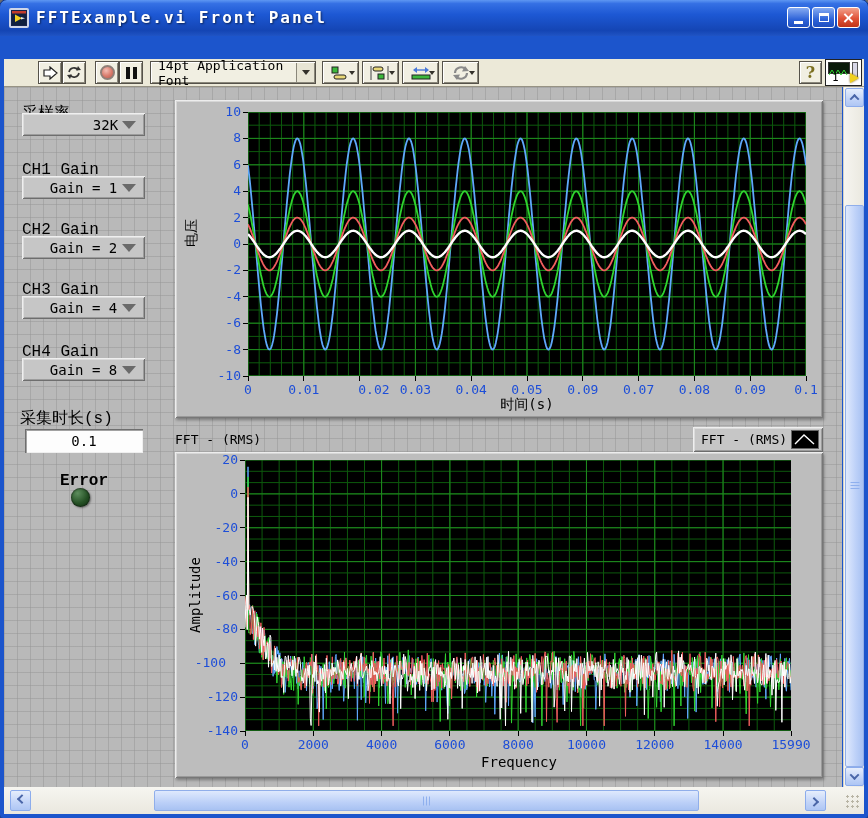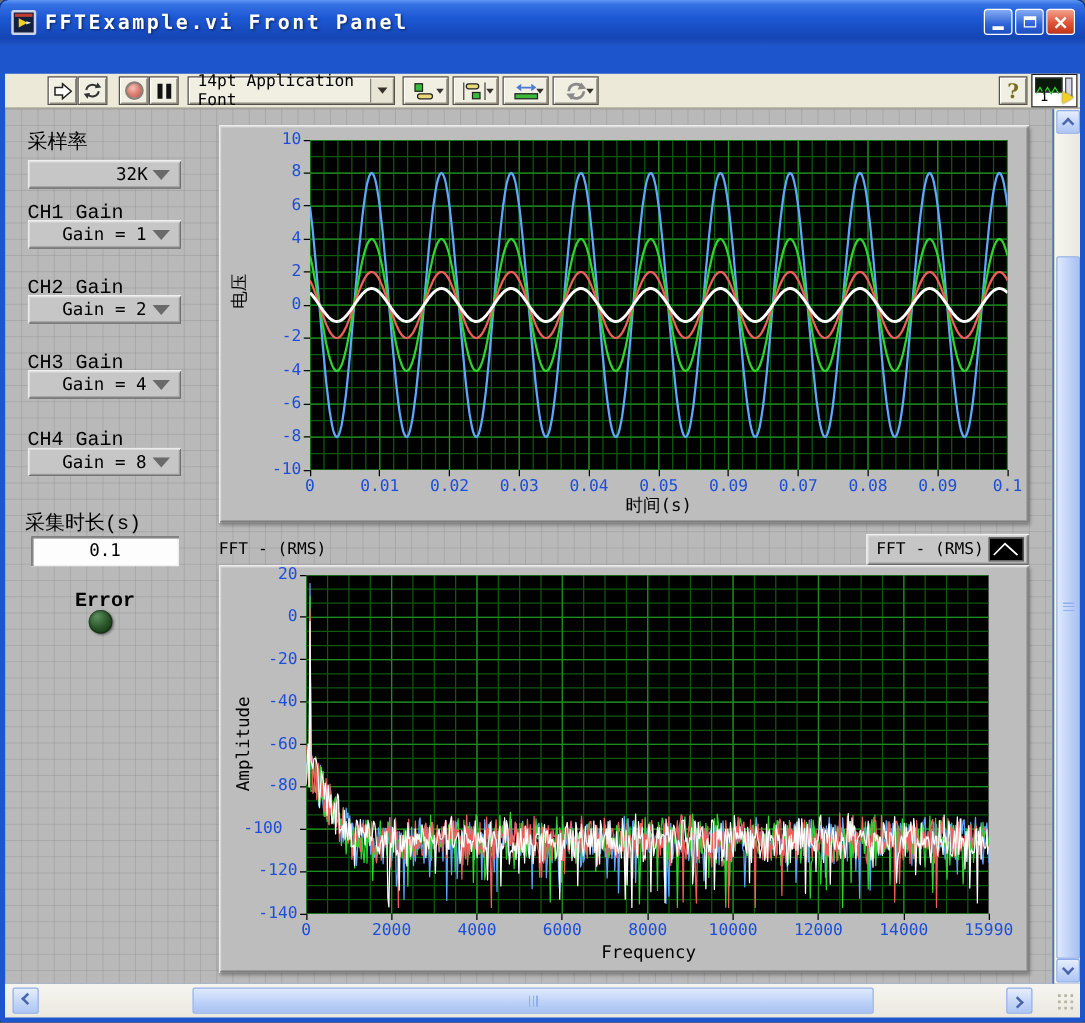--- a/index.html
+++ b/index.html
@@ -170,21 +170,21 @@
       </span>
       <span class="mini-col"></span>
       <span class="num">1</span>
       <span class="yarrow"></span>
     </div>
   </div>
 
   <div class="client">
 
     <div class="lv-label" style="left:18px;top:16px;">采样率</div>
-    <div class="lv-dd" style="left:18px;top:41px;padding-left:44px;">
+    <div class="lv-dd" style="left:18px;top:26px;padding-left:44px;">
       <span>32K</span>
       <i class="tri"></i>
     </div>
 
     <div class="lv-label" style="left:18px;top:74px;">CH1 Gain</div>
     <div class="lv-dd" style="left:18px;top:89px;">
       <span>Gain = 1</span>
       <i class="tri"></i>
     </div>
 
@@ -316,21 +316,21 @@
           <polyline points="0.0,112.3 0.9,114.3 1.9,116.4 2.8,118.7 3.7,121.2 4.7,123.8 5.6,126.4 6.5,129.2 7.5,131.9 8.4,134.7 9.3,137.4 10.2,140.1 11.2,142.7 12.1,145.2 13.0,147.5 14.0,149.6 14.9,151.6 15.8,153.3 16.8,154.9 17.7,156.1 18.6,157.1 19.6,157.8 20.5,158.3 21.4,158.4 22.4,158.3 23.3,157.8 24.2,157.1 25.2,156.1 26.1,154.8 27.0,153.3 27.9,151.6 28.9,149.6 29.8,147.5 30.7,145.2 31.7,142.7 32.6,140.1 33.5,137.4 34.5,134.7 35.4,131.9 36.3,129.2 37.3,126.4 38.2,123.8 39.1,121.2 40.1,118.7 41.0,116.4 41.9,114.3 42.9,112.3 43.8,110.6 44.7,109.1 45.6,107.8 46.6,106.9 47.5,106.1 48.4,105.7 49.4,105.6 50.3,105.8 51.2,106.2 52.2,106.9 53.1,107.9 54.0,109.2 55.0,110.7 55.9,112.5 56.8,114.5 57.8,116.6 58.7,119.0 59.6,121.4 60.6,124.0 61.5,126.7 62.4,129.4 63.3,132.2 64.3,135.0 65.2,137.7 66.1,140.4 67.1,142.9 68.0,145.4 68.9,147.7 69.9,149.8 70.8,151.8 71.7,153.5 72.7,155.0 73.6,156.2 74.5,157.2 75.5,157.9 76.4,158.3 77.3,158.4 78.3,158.2 79.2,157.8 80.1,157.0 81.0,156.0 82.0,154.7 82.9,153.2 83.8,151.4 84.8,149.4 85.7,147.3 86.6,144.9 87.6,142.4 88.5,139.8 89.4,137.2 90.4,134.4 91.3,131.6 92.2,128.9 93.2,126.2 94.1,123.5 95.0,120.9 95.9,118.5 96.9,116.2 97.8,114.1 98.7,112.1 99.7,110.4 100.6,108.9 101.5,107.7 102.5,106.8 103.4,106.1 104.3,105.7 105.3,105.6 106.2,105.8 107.1,106.3 108.1,107.0 109.0,108.1 109.9,109.4 110.9,110.9 111.8,112.7 112.7,114.7 113.6,116.9 114.6,119.2 115.5,121.7 116.4,124.3 117.4,127.0 118.3,129.7 119.2,132.5 120.2,135.3 121.1,138.0 122.0,140.6 123.0,143.2 123.9,145.6 124.8,147.9 125.8,150.0 126.7,152.0 127.6,153.7 128.6,155.1 129.5,156.3 130.4,157.3 131.3,157.9 132.3,158.3 133.2,158.4 134.1,158.2 135.1,157.7 136.0,156.9 136.9,155.9 137.9,154.6 138.8,153.0 139.7,151.2 140.7,149.2 141.6,147.0 142.5,144.7 143.5,142.2 144.4,139.6 145.3,136.9 146.3,134.1 147.2,131.4 148.1,128.6 149.0,125.9 150.0,123.2 150.9,120.7 151.8,118.2 152.8,116.0 153.7,113.8 154.6,111.9 155.6,110.3 156.5,108.8 157.4,107.6 158.4,106.7 159.3,106.0 160.2,105.7 161.2,105.6 162.1,105.8 163.0,106.3 164.0,107.1 164.9,108.2 165.8,109.5 166.7,111.1 167.7,112.9 168.6,114.9 169.5,117.1 170.5,119.4 171.4,121.9 172.3,124.6 173.3,127.3 174.2,130.0 175.1,132.8 176.1,135.5 177.0,138.2 177.9,140.9 178.9,143.5 179.8,145.9 180.7,148.2 181.7,150.3 182.6,152.1 183.5,153.8 184.4,155.3 185.4,156.4 186.3,157.3 187.2,158.0 188.2,158.3 189.1,158.4 190.0,158.2 191.0,157.6 191.9,156.8 192.8,155.8 193.8,154.4 194.7,152.8 195.6,151.0 196.6,149.0 197.5,146.8 198.4,144.4 199.4,141.9 200.3,139.3 201.2,136.6 202.1,133.9 203.1,131.1 204.0,128.3 204.9,125.6 205.9,123.0 206.8,120.4 207.7,118.0 208.7,115.7 209.6,113.6 210.5,111.8 211.5,110.1 212.4,108.7 213.3,107.5 214.3,106.6 215.2,106.0 216.1,105.7 217.1,105.6 218.0,105.9 218.9,106.4 219.8,107.2 220.8,108.3 221.7,109.7 222.6,111.2 223.6,113.1 224.5,115.1 225.4,117.3 226.4,119.7 227.3,122.2 228.2,124.8 229.2,127.5 230.1,130.3 231.0,133.0 232.0,135.8 232.9,138.5 233.8,141.2 234.8,143.7 235.7,146.1 236.6,148.4 237.5,150.4 238.5,152.3 239.4,154.0 240.3,155.4 241.3,156.5 242.2,157.4 243.1,158.0 244.1,158.3 245.0,158.4 245.9,158.1 246.9,157.6 247.8,156.7 248.7,155.6 249.7,154.3 250.6,152.7 251.5,150.8 252.5,148.8 253.4,146.6 254.3,144.2 255.2,141.7 256.2,139.0 257.1,136.3 258.0,133.6 259.0,130.8 259.9,128.1 260.8,125.4 261.8,122.7 262.7,120.2 263.6,117.8 264.6,115.5 265.5,113.5 266.4,111.6 267.4,109.9 268.3,108.5 269.2,107.4 270.2,106.5 271.1,105.9 272.0,105.6 272.9,105.6 273.9,105.9 274.8,106.5 275.7,107.3 276.7,108.4 277.6,109.8 278.5,111.4 279.5,113.3 280.4,115.3 281.3,117.5 282.3,119.9 283.2,122.5 284.1,125.1 285.1,127.8 286.0,130.6 286.9,133.3 287.8,136.1 288.8,138.8 289.7,141.4 290.6,143.9 291.6,146.3 292.5,148.6 293.4,150.6 294.4,152.5 295.3,154.1 296.2,155.5 297.2,156.6 298.1,157.5 299.0,158.1 300.0,158.4 300.9,158.4 301.8,158.1 302.8,157.5 303.7,156.6 304.6,155.5 305.5,154.1 306.5,152.5 307.4,150.6 308.3,148.6 309.3,146.3 310.2,143.9 311.1,141.4 312.1,138.8 313.0,136.1 313.9,133.3 314.9,130.5 315.8,127.8 316.7,125.1 317.7,122.5 318.6,119.9 319.5,117.5 320.5,115.3 321.4,113.3 322.3,111.4 323.2,109.8 324.2,108.4 325.1,107.3 326.0,106.5 327.0,105.9 327.9,105.6 328.8,105.6 329.8,105.9 330.7,106.5 331.6,107.4 332.6,108.6 333.5,110.0 334.4,111.6 335.4,113.5 336.3,115.5 337.2,117.8 338.2,120.2 339.1,122.7 340.0,125.4 340.9,128.1 341.9,130.8 342.8,133.6 343.7,136.3 344.7,139.0 345.6,141.7 346.5,144.2 347.5,146.6 348.4,148.8 349.3,150.8 350.3,152.7 351.2,154.3 352.1,155.6 353.1,156.7 354.0,157.6 354.9,158.1 355.9,158.4 356.8,158.3 357.7,158.0 358.6,157.4 359.6,156.5 360.5,155.4 361.4,154.0 362.4,152.3 363.3,150.4 364.2,148.4 365.2,146.1 366.1,143.7 367.0,141.1 368.0,138.5 368.9,135.8 369.8,133.0 370.8,130.3 371.7,127.5 372.6,124.8 373.6,122.2 374.5,119.7 375.4,117.3 376.3,115.1 377.3,113.1 378.2,111.2 379.1,109.6 380.1,108.3 381.0,107.2 381.9,106.4 382.9,105.9 383.8,105.6 384.7,105.7 385.7,106.0 386.6,106.6 387.5,107.5 388.5,108.7 389.4,110.1 390.3,111.8 391.3,113.7 392.2,115.7 393.1,118.0 394.0,120.4 395.0,123.0 395.9,125.6 396.8,128.3 397.8,131.1 398.7,133.9 399.6,136.6 400.6,139.3 401.5,141.9 402.4,144.4 403.4,146.8 404.3,149.0 405.2,151.0 406.2,152.8 407.1,154.4 408.0,155.8 409.0,156.8 409.9,157.6 410.8,158.2 411.7,158.4 412.7,158.3 413.6,158.0 414.5,157.3 415.5,156.4 416.4,155.3 417.3,153.8 418.3,152.1 419.2,150.2 420.1,148.1 421.1,145.9 422.0,143.4 422.9,140.9 423.9,138.2 424.8,135.5 425.7,132.8 426.7,130.0 427.6,127.2 428.5,124.6 429.4,121.9 430.4,119.4 431.3,117.1 432.2,114.9 433.2,112.9 434.1,111.1 435.0,109.5 436.0,108.2 436.9,107.1 437.8,106.3 438.8,105.8 439.7,105.6 440.6,105.7 441.6,106.0 442.5,106.7 443.4,107.6 444.4,108.8 445.3,110.3 446.2,111.9 447.1,113.9 448.1,116.0 449.0,118.2 449.9,120.7 450.9,123.2 451.8,125.9 452.7,128.6 453.7,131.4 454.6,134.1 455.5,136.9 456.5,139.6 457.4,142.2 458.3,144.7 459.3,147.0 460.2,149.2 461.1,151.2 462.1,153.0 463.0,154.6 463.9,155.9 464.8,156.9 465.8,157.7 466.7,158.2 467.6,158.4 468.6,158.3 469.5,157.9 470.4,157.3 471.4,156.3 472.3,155.1 473.2,153.7 474.2,152.0 475.1,150.0 476.0,147.9 477.0,145.6 477.9,143.2 478.8,140.6 479.7,138.0 480.7,135.2 481.6,132.5 482.5,129.7 483.5,127.0 484.4,124.3 485.3,121.7 486.3,119.2 487.2,116.9 488.1,114.7 489.1,112.7 490.0,110.9 490.9,109.4 491.9,108.1 492.8,107.0 493.7,106.3 494.7,105.8 495.6,105.6 496.5,105.7 497.4,106.1 498.4,106.8 499.3,107.7 500.2,108.9 501.2,110.4 502.1,112.1 503.0,114.1 504.0,116.2 504.9,118.5 505.8,120.9 506.8,123.5 507.7,126.2 508.6,128.9 509.6,131.7 510.5,134.4 511.4,137.2 512.4,139.8 513.3,142.4 514.2,144.9 515.1,147.3 516.1,149.4 517.0,151.4 517.9,153.2 518.9,154.7 519.8,156.0 520.7,157.0 521.7,157.8 522.6,158.2 523.5,158.4 524.5,158.3 525.4,157.9 526.3,157.2 527.3,156.2 528.2,155.0 529.1,153.5 530.1,151.8 531.0,149.8 531.9,147.7 532.8,145.4 533.8,142.9 534.7,140.4 535.6,137.7 536.6,135.0 537.5,132.2 538.4,129.4 539.4,126.7 540.3,124.0 541.2,121.4 542.2,119.0 543.1,116.6 544.0,114.5 545.0,112.5 545.9,110.7 546.8,109.2 547.8,107.9 548.7,106.9 549.6,106.2 550.5,105.8 551.5,105.6 552.4,105.7 553.3,106.2 554.3,106.9 555.2,107.8 556.1,109.1 557.1,110.6 558.0,112.3" fill="none" stroke="#f25e5e" stroke-width="1.8" stroke-linejoin="round"></polyline>
           <polyline points="0.0,122.2 0.9,123.1 1.9,124.2 2.8,125.4 3.7,126.6 4.7,127.9 5.6,129.2 6.5,130.6 7.5,132.0 8.4,133.4 9.3,134.7 10.2,136.1 11.2,137.3 12.1,138.6 13.0,139.7 14.0,140.8 14.9,141.8 15.8,142.7 16.8,143.4 17.7,144.1 18.6,144.6 19.6,144.9 20.5,145.1 21.4,145.2 22.4,145.1 23.3,144.9 24.2,144.6 25.2,144.1 26.1,143.4 27.0,142.7 27.9,141.8 28.9,140.8 29.8,139.7 30.7,138.6 31.7,137.3 32.6,136.1 33.5,134.7 34.5,133.3 35.4,132.0 36.3,130.6 37.3,129.2 38.2,127.9 39.1,126.6 40.1,125.4 41.0,124.2 41.9,123.1 42.9,122.2 43.8,121.3 44.7,120.5 45.6,119.9 46.6,119.4 47.5,119.1 48.4,118.9 49.4,118.8 50.3,118.9 51.2,119.1 52.2,119.5 53.1,120.0 54.0,120.6 55.0,121.4 55.9,122.2 56.8,123.2 57.8,124.3 58.7,125.5 59.6,126.7 60.6,128.0 61.5,129.4 62.4,130.7 63.3,132.1 64.3,133.5 65.2,134.9 66.1,136.2 67.1,137.5 68.0,138.7 68.9,139.9 69.9,140.9 70.8,141.9 71.7,142.8 72.7,143.5 73.6,144.1 74.5,144.6 75.5,144.9 76.4,145.1 77.3,145.2 78.3,145.1 79.2,144.9 80.1,144.5 81.0,144.0 82.0,143.4 82.9,142.6 83.8,141.7 84.8,140.7 85.7,139.6 86.6,138.5 87.6,137.2 88.5,135.9 89.4,134.6 90.4,133.2 91.3,131.8 92.2,130.4 93.2,129.1 94.1,127.7 95.0,126.5 95.9,125.2 96.9,124.1 97.8,123.0 98.7,122.1 99.7,121.2 100.6,120.5 101.5,119.9 102.5,119.4 103.4,119.0 104.3,118.9 105.3,118.8 106.2,118.9 107.1,119.1 108.1,119.5 109.0,120.0 109.9,120.7 110.9,121.5 111.8,122.3 112.7,123.3 113.6,124.4 114.6,125.6 115.5,126.8 116.4,128.1 117.4,129.5 118.3,130.9 119.2,132.2 120.2,133.6 121.1,135.0 122.0,136.3 123.0,137.6 123.9,138.8 124.8,140.0 125.8,141.0 126.7,142.0 127.6,142.8 128.6,143.6 129.5,144.2 130.4,144.6 131.3,145.0 132.3,145.2 133.2,145.2 134.1,145.1 135.1,144.8 136.0,144.5 136.9,143.9 137.9,143.3 138.8,142.5 139.7,141.6 140.7,140.6 141.6,139.5 142.5,138.3 143.5,137.1 144.4,135.8 145.3,134.4 146.3,133.1 147.2,131.7 148.1,130.3 149.0,128.9 150.0,127.6 150.9,126.3 151.8,125.1 152.8,124.0 153.7,122.9 154.6,122.0 155.6,121.1 156.5,120.4 157.4,119.8 158.4,119.3 159.3,119.0 160.2,118.8 161.2,118.8 162.1,118.9 163.0,119.2 164.0,119.6 164.9,120.1 165.8,120.8 166.7,121.5 167.7,122.4 168.6,123.4 169.5,124.5 170.5,125.7 171.4,127.0 172.3,128.3 173.3,129.6 174.2,131.0 175.1,132.4 176.1,133.8 177.0,135.1 177.9,136.4 178.9,137.7 179.8,138.9 180.7,140.1 181.7,141.1 182.6,142.1 183.5,142.9 184.4,143.6 185.4,144.2 186.3,144.7 187.2,145.0 188.2,145.2 189.1,145.2 190.0,145.1 191.0,144.8 191.9,144.4 192.8,143.9 193.8,143.2 194.7,142.4 195.6,141.5 196.6,140.5 197.5,139.4 198.4,138.2 199.4,137.0 200.3,135.7 201.2,134.3 202.1,132.9 203.1,131.5 204.0,130.2 204.9,128.8 205.9,127.5 206.8,126.2 207.7,125.0 208.7,123.9 209.6,122.8 210.5,121.9 211.5,121.0 212.4,120.3 213.3,119.8 214.3,119.3 215.2,119.0 216.1,118.8 217.1,118.8 218.0,118.9 218.9,119.2 219.8,119.6 220.8,120.2 221.7,120.8 222.6,121.6 223.6,122.5 224.5,123.5 225.4,124.7 226.4,125.8 227.3,127.1 228.2,128.4 229.2,129.8 230.1,131.1 231.0,132.5 232.0,133.9 232.9,135.3 233.8,136.6 234.8,137.8 235.7,139.1 236.6,140.2 237.5,141.2 238.5,142.2 239.4,143.0 240.3,143.7 241.3,144.3 242.2,144.7 243.1,145.0 244.1,145.2 245.0,145.2 245.9,145.1 246.9,144.8 247.8,144.4 248.7,143.8 249.7,143.1 250.6,142.3 251.5,141.4 252.5,140.4 253.4,139.3 254.3,138.1 255.2,136.8 256.2,135.5 257.1,134.2 258.0,132.8 259.0,131.4 259.9,130.0 260.8,128.7 261.8,127.4 262.7,126.1 263.6,124.9 264.6,123.8 265.5,122.7 266.4,121.8 267.4,121.0 268.3,120.3 269.2,119.7 270.2,119.3 271.1,119.0 272.0,118.8 272.9,118.8 273.9,119.0 274.8,119.2 275.7,119.7 276.7,120.2 277.6,120.9 278.5,121.7 279.5,122.6 280.4,123.7 281.3,124.8 282.3,126.0 283.2,127.2 284.1,128.5 285.1,129.9 286.0,131.3 286.9,132.7 287.8,134.0 288.8,135.4 289.7,136.7 290.6,138.0 291.6,139.2 292.5,140.3 293.4,141.3 294.4,142.3 295.3,143.1 296.2,143.8 297.2,144.3 298.1,144.7 299.0,145.0 300.0,145.2 300.9,145.2 301.8,145.0 302.8,144.7 303.7,144.3 304.6,143.8 305.5,143.1 306.5,142.2 307.4,141.3 308.3,140.3 309.3,139.2 310.2,138.0 311.1,136.7 312.1,135.4 313.0,134.0 313.9,132.7 314.9,131.3 315.8,129.9 316.7,128.5 317.7,127.2 318.6,126.0 319.5,124.8 320.5,123.7 321.4,122.6 322.3,121.7 323.2,120.9 324.2,120.2 325.1,119.7 326.0,119.2 327.0,119.0 327.9,118.8 328.8,118.8 329.8,119.0 330.7,119.3 331.6,119.7 332.6,120.3 333.5,121.0 334.4,121.8 335.4,122.7 336.3,123.8 337.2,124.9 338.2,126.1 339.1,127.4 340.0,128.7 340.9,130.0 341.9,131.4 342.8,132.8 343.7,134.2 344.7,135.5 345.6,136.8 346.5,138.1 347.5,139.3 348.4,140.4 349.3,141.4 350.3,142.3 351.2,143.1 352.1,143.8 353.1,144.4 354.0,144.8 354.9,145.1 355.9,145.2 356.8,145.2 357.7,145.0 358.6,144.7 359.6,144.3 360.5,143.7 361.4,143.0 362.4,142.2 363.3,141.2 364.2,140.2 365.2,139.1 366.1,137.8 367.0,136.6 368.0,135.3 368.9,133.9 369.8,132.5 370.8,131.1 371.7,129.8 372.6,128.4 373.6,127.1 374.5,125.8 375.4,124.7 376.3,123.5 377.3,122.5 378.2,121.6 379.1,120.8 380.1,120.1 381.0,119.6 381.9,119.2 382.9,118.9 383.8,118.8 384.7,118.8 385.7,119.0 386.6,119.3 387.5,119.8 388.5,120.3 389.4,121.1 390.3,121.9 391.3,122.8 392.2,123.9 393.1,125.0 394.0,126.2 395.0,127.5 395.9,128.8 396.8,130.2 397.8,131.6 398.7,132.9 399.6,134.3 400.6,135.7 401.5,137.0 402.4,138.2 403.4,139.4 404.3,140.5 405.2,141.5 406.2,142.4 407.1,143.2 408.0,143.9 409.0,144.4 409.9,144.8 410.8,145.1 411.7,145.2 412.7,145.2 413.6,145.0 414.5,144.7 415.5,144.2 416.4,143.6 417.3,142.9 418.3,142.1 419.2,141.1 420.1,140.1 421.1,138.9 422.0,137.7 422.9,136.4 423.9,135.1 424.8,133.8 425.7,132.4 426.7,131.0 427.6,129.6 428.5,128.3 429.4,127.0 430.4,125.7 431.3,124.5 432.2,123.4 433.2,122.4 434.1,121.5 435.0,120.8 436.0,120.1 436.9,119.6 437.8,119.2 438.8,118.9 439.7,118.8 440.6,118.8 441.6,119.0 442.5,119.3 443.4,119.8 444.4,120.4 445.3,121.1 446.2,122.0 447.1,122.9 448.1,124.0 449.0,125.1 449.9,126.3 450.9,127.6 451.8,128.9 452.7,130.3 453.7,131.7 454.6,133.1 455.5,134.4 456.5,135.8 457.4,137.1 458.3,138.3 459.3,139.5 460.2,140.6 461.1,141.6 462.1,142.5 463.0,143.3 463.9,143.9 464.8,144.5 465.8,144.9 466.7,145.1 467.6,145.2 468.6,145.2 469.5,145.0 470.4,144.6 471.4,144.2 472.3,143.6 473.2,142.8 474.2,142.0 475.1,141.0 476.0,140.0 477.0,138.8 477.9,137.6 478.8,136.3 479.7,135.0 480.7,133.6 481.6,132.2 482.5,130.9 483.5,129.5 484.4,128.1 485.3,126.8 486.3,125.6 487.2,124.4 488.1,123.3 489.1,122.3 490.0,121.5 490.9,120.7 491.9,120.0 492.8,119.5 493.7,119.1 494.7,118.9 495.6,118.8 496.5,118.9 497.4,119.0 498.4,119.4 499.3,119.9 500.2,120.5 501.2,121.2 502.1,122.1 503.0,123.0 504.0,124.1 504.9,125.2 505.8,126.5 506.8,127.8 507.7,129.1 508.6,130.4 509.6,131.8 510.5,133.2 511.4,134.6 512.4,135.9 513.3,137.2 514.2,138.5 515.1,139.6 516.1,140.7 517.0,141.7 517.9,142.6 518.9,143.4 519.8,144.0 520.7,144.5 521.7,144.9 522.6,145.1 523.5,145.2 524.5,145.1 525.4,144.9 526.3,144.6 527.3,144.1 528.2,143.5 529.1,142.8 530.1,141.9 531.0,140.9 531.9,139.9 532.8,138.7 533.8,137.5 534.7,136.2 535.6,134.8 536.6,133.5 537.5,132.1 538.4,130.7 539.4,129.4 540.3,128.0 541.2,126.7 542.2,125.5 543.1,124.3 544.0,123.2 545.0,122.2 545.9,121.4 546.8,120.6 547.8,120.0 548.7,119.5 549.6,119.1 550.5,118.9 551.5,118.8 552.4,118.9 553.3,119.1 554.3,119.4 555.2,119.9 556.1,120.5 557.1,121.3 558.0,122.2" fill="none" stroke="#ffffff" stroke-width="2.4" stroke-linejoin="round"></polyline>
         </svg>
       <div class="axis-title rot" style="left:-33px;top:124px;width:100px;">电压</div>
       <div class="axis-title" style="left:292px;top:296px;width:120px;">时间(s)</div>
     <div class="tick" style="left:72.5px;top:276px;width:1px;height:5px;"></div>
         <div class="tick-label xlab" style="left:43px;top:282px;width:60px;">0</div>
         <div class="tick" style="left:128.3px;top:276px;width:1px;height:5px;"></div>
         <div class="tick-label xlab" style="left:98.80000000000001px;top:282px;width:60px;">0.01</div>
         <div class="tick" style="left:184.1px;top:276px;width:1px;height:5px;"></div>
-        <div class="tick-label xlab" style="left:154.6px;top:282px;width:60px;">0.02</div>
+        <div class="tick-label xlab" style="left:154.6px;top:282px;width:60px;text-align:right;">0.02</div>
         <div class="tick" style="left:239.9px;top:276px;width:1px;height:5px;"></div>
         <div class="tick-label xlab" style="left:210.4px;top:282px;width:60px;">0.03</div>
         <div class="tick" style="left:295.7px;top:276px;width:1px;height:5px;"></div>
         <div class="tick-label xlab" style="left:266.2px;top:282px;width:60px;">0.04</div>
         <div class="tick" style="left:351.5px;top:276px;width:1px;height:5px;"></div>
         <div class="tick-label xlab" style="left:322px;top:282px;width:60px;">0.05</div>
         <div class="tick" style="left:407.3px;top:276px;width:1px;height:5px;"></div>
         <div class="tick-label xlab" style="left:377.8px;top:282px;width:60px;">0.09</div>
         <div class="tick" style="left:463.1px;top:276px;width:1px;height:5px;"></div>
         <div class="tick-label xlab" style="left:433.6px;top:282px;width:60px;">0.07</div>

